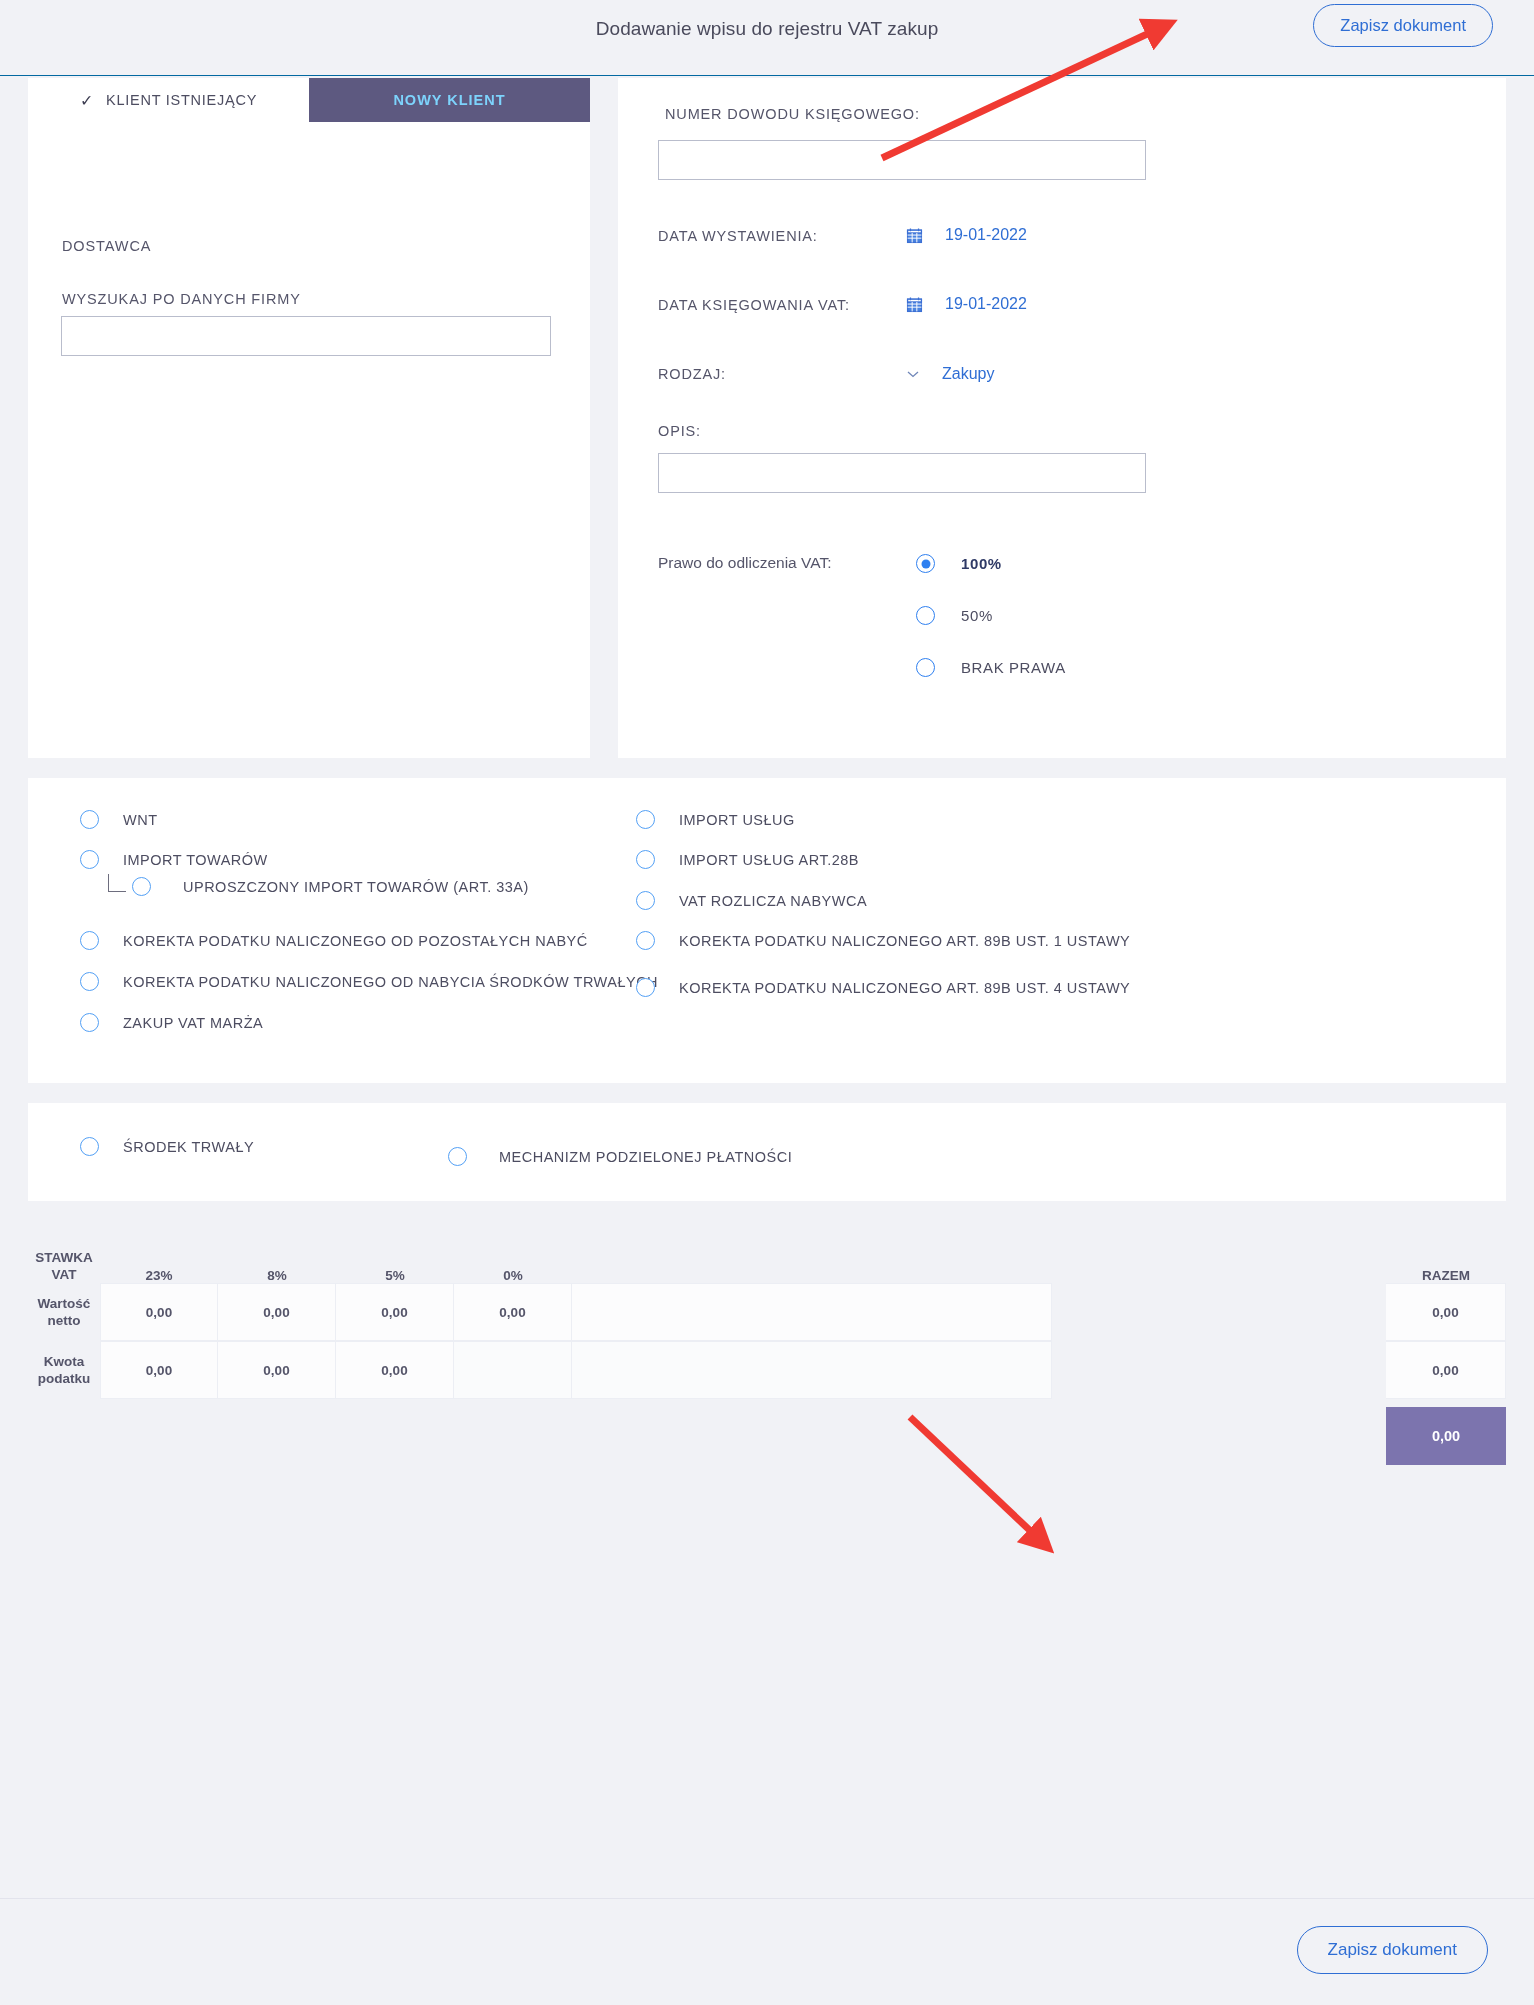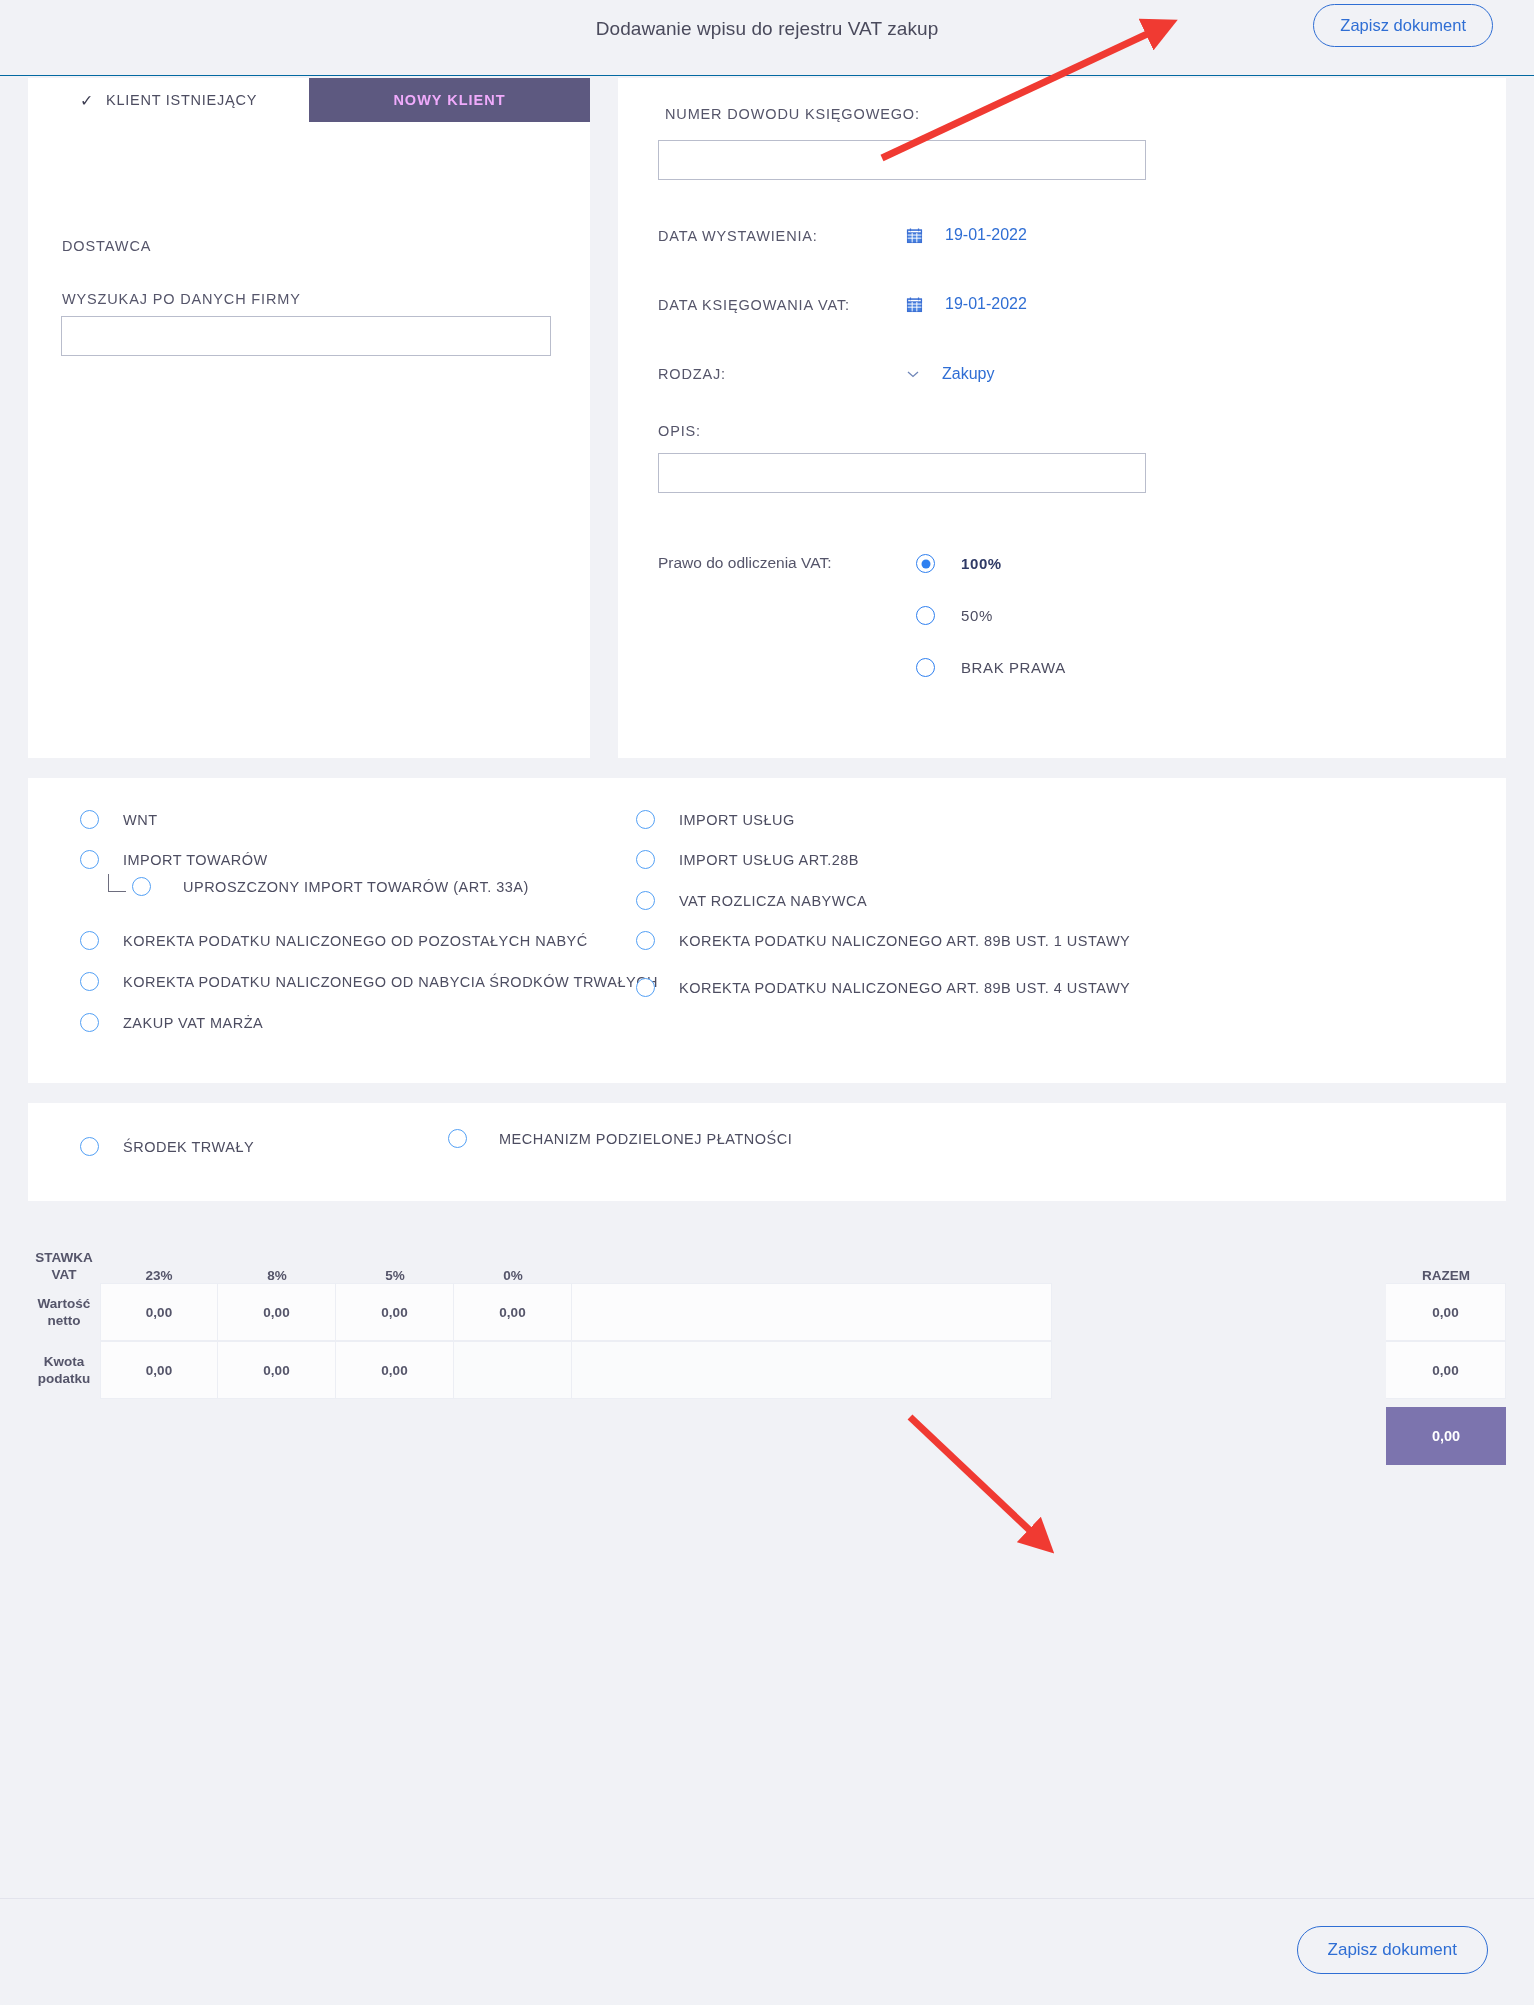--- a/index.html
+++ b/index.html
@@ -34,21 +34,21 @@
 
   
   .card-client { left: 28px; top: 78px; width: 562px; height: 680px; }
   .tabs { position: absolute; left: 0; top: 0; width: 562px; height: 44px; display: flex; }
   .tab {
     flex: 1; display: flex; align-items: center; justify-content: center;
     font-size: 14.5px; letter-spacing: .75px; cursor: pointer; height: 44px;
   }
   .tab-existing { color: #4d4d61; background: #fff; gap: 12px; }
   .tab-existing .check { font-size: 16px; color: #3b3b50; }
-  .tab-new { background: #5d5980; color: #f0abfc; font-weight: bold; letter-spacing: 1px; }
+  .tab-new { background: #5d5980; color: #7dd3fc; font-weight: bold; letter-spacing: 1px; }
   .label-dostawca {
     position: absolute; left: 34px; top: 160px; font-size: 14.5px;
     letter-spacing: .9px; color: #55556a;
   }
   .label-search {
     position: absolute; left: 34px; top: 213px; font-size: 14.5px;
     letter-spacing: .85px; color: #55556a;
   }
   .input-search {
     position: absolute; left: 33px; top: 238px; width: 490px; height: 40px;
@@ -294,21 +294,21 @@
       <span class="chk"></span>
       <span class="chk-lbl">KOREKTA PODATKU NALICZONEGO ART. 89B UST. 4 USTAWY</span>
     </div>
   </div>
 
   <div class="card card-extra">
     <div class="chk-row" style="left:52px; top:34px;">
       <span class="chk"></span>
       <span class="chk-lbl">ŚRODEK TRWAŁY</span>
     </div>
-    <div class="chk-row" style="left:420px; top:26px;gap:32px;">
+    <div class="chk-row" style="left:420px; top:44px;gap:32px;">
       <span class="chk"></span>
       <span class="chk-lbl">MECHANIZM PODZIELONEJ PŁATNOŚCI</span>
     </div>
   </div>
 
   <div class="vat-table">
     <div class="vt-head">
       <div class="vt-c first">
         <span>STAWKA</span>
         <span>VAT</span>

